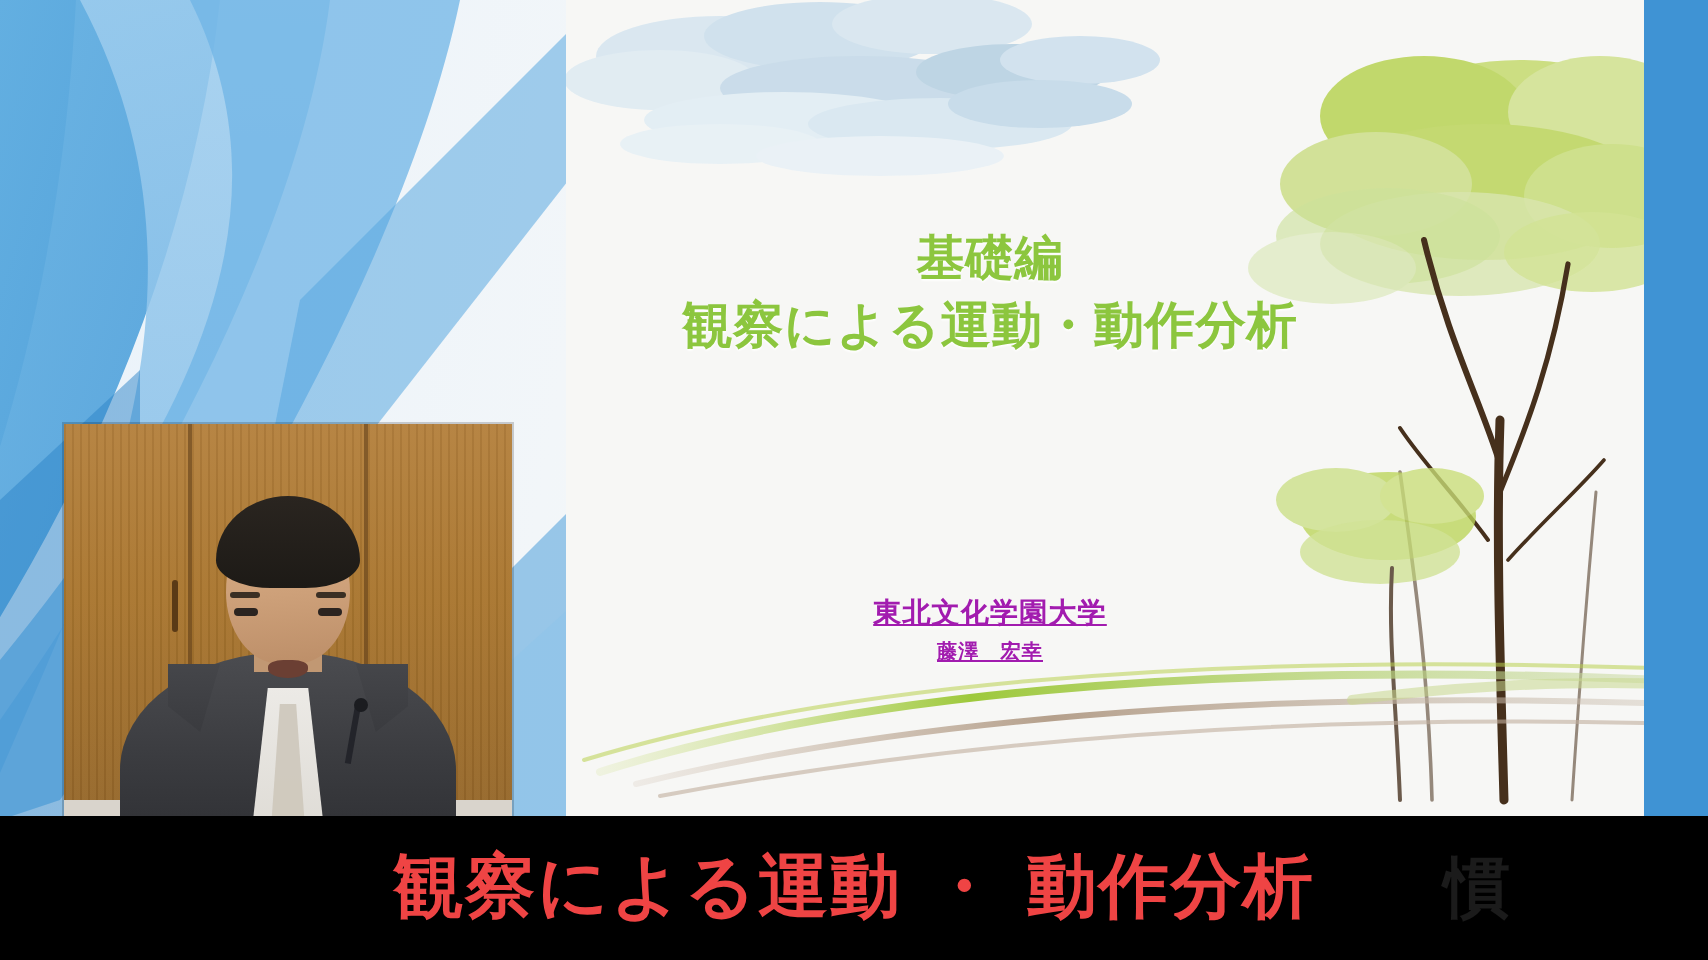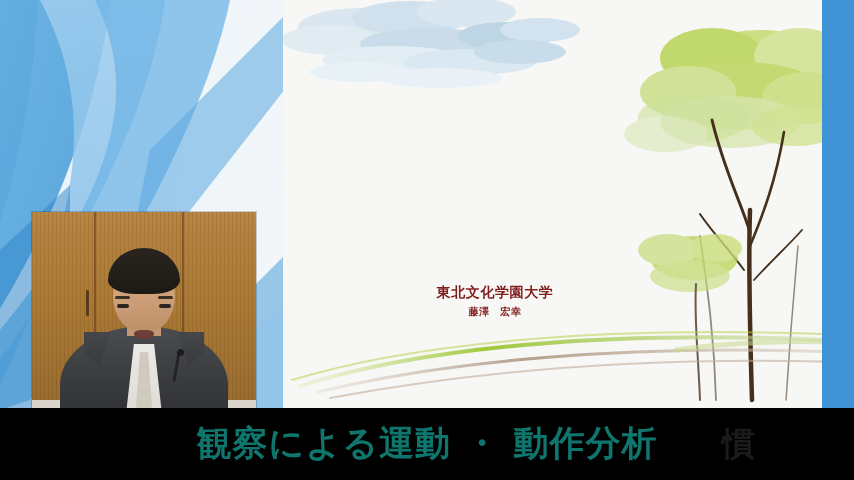--- a/index.html
+++ b/index.html
@@ -50,28 +50,29 @@
     font-weight: bold;
     text-shadow: 0 1px 1px rgba(255,255,255,0.85);
     letter-spacing: 0.5px;
   }
   .slide-title-line1 { font-size: 24px; display: block; }
   .slide-title-line2 { font-size: 25px; display: block; margin-top: 2px; }
 
   .slide-sub-block {
     position: absolute;
     left: 285px;
-    top: 282px;
+    top: 297px;
     width: 420px;
     text-align: center;
-    color: #7f1d1d;
+    color: #a21caf;
     font-weight: bold;
     line-height: 1.55;
     letter-spacing: 0.6px;
     text-shadow: 0 1px 1px rgba(255,255,255,0.8);
+    text-decoration: underline;
   }
   .slide-org  { font-size: 14px; display: block; }
   .slide-name { font-size: 10px; display: block; }
 
   
   .video-inset {
     position: absolute;
     left: 32px;
     top: 212px;
     width: 224px;
@@ -209,21 +210,21 @@
     width: 854px;
     height: 72px;
     background: #000000;
     overflow: hidden;
   }
   .caption-text {
     position: absolute;
     left: 0; right: 0;
     top: 12px;
     text-align: center;
-    color: #0f766e;
+    color: #ef4444;
     font-size: 35px;
     font-weight: bold;
     letter-spacing: 1px;
     white-space: nowrap;
     text-shadow: 0 0 2px rgba(0,0,0,0.9);
   }
   .caption-ghost {
     position: absolute;
     left: 722px;
     top: 14px;
@@ -341,20 +342,24 @@
       <path d="M300,386 C420,348 600,330 830,340" fill="none" stroke="url(#grassG)" stroke-width="4" stroke-linecap="round"></path>
       <path d="M318,392 C440,362 620,344 836,352" fill="none" stroke="url(#grassT)" stroke-width="3" stroke-linecap="round"></path>
       <path d="M292,380 C410,344 590,326 824,334" fill="none" stroke="#b9d24f" stroke-width="2" stroke-linecap="round" opacity="0.55"></path>
       <path d="M330,398 C470,372 640,356 840,362" fill="none" stroke="#c0ae9c" stroke-width="2" stroke-linecap="round" opacity="0.6"></path>
       <path d="M676,350 C720,344 780,340 832,342" fill="none" stroke="#c8d98e" stroke-width="5" stroke-linecap="round" opacity="0.55"></path>
     </g>
   </svg>
 
   <div class="right-rail"></div>
 
+  <div class="slide-title-block">
+    <span class="slide-title-line1">基礎編</span>
+    <span class="slide-title-line2">観察による運動・動作分析</span>
+  </div>
 
   <div class="slide-sub-block">
     <span class="slide-org">東北文化学園大学</span>
     <span class="slide-name">藤澤　宏幸</span>
   </div>
 
   <div class="video-inset">
     <div class="vid-wall"></div>
     <div class="vid-seam s1"></div>
     <div class="vid-seam s2"></div>

